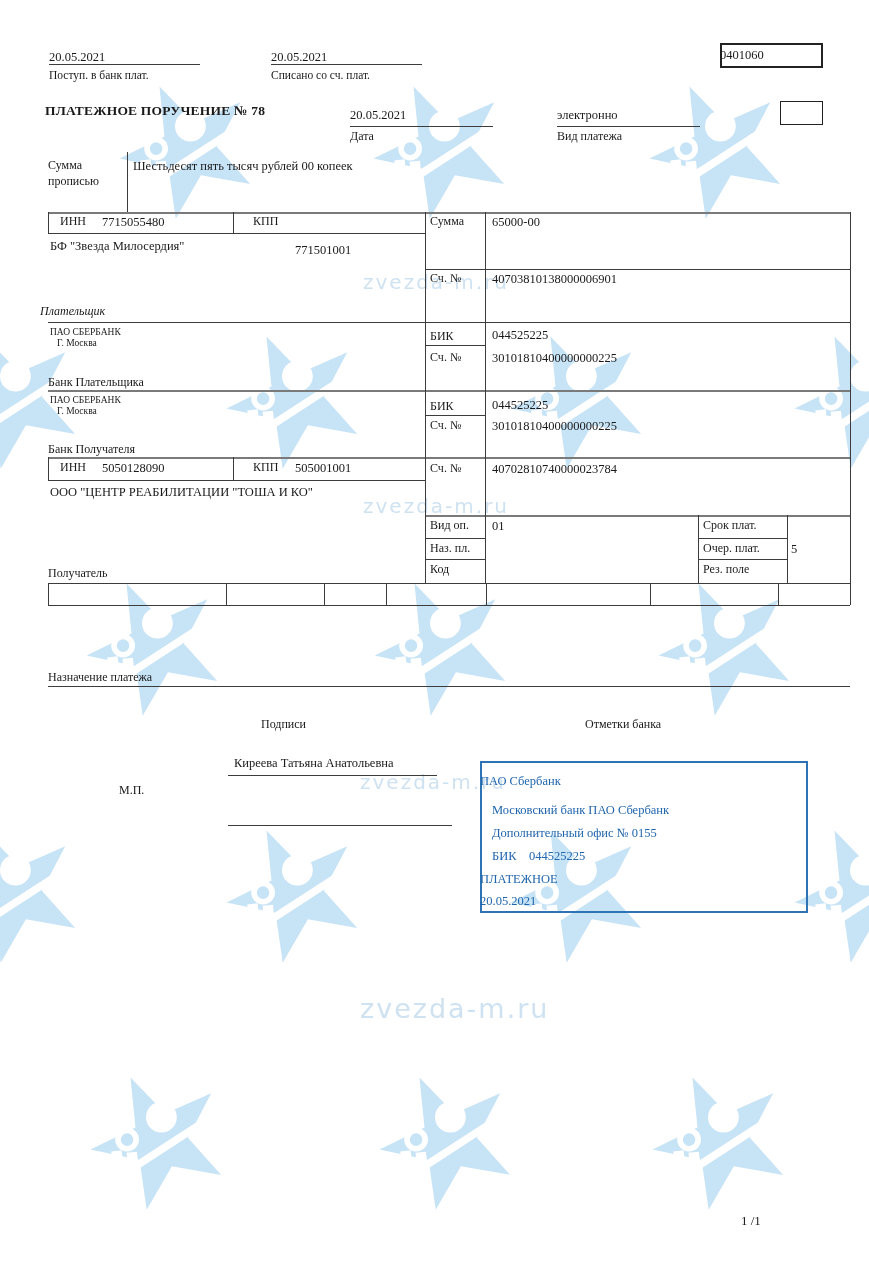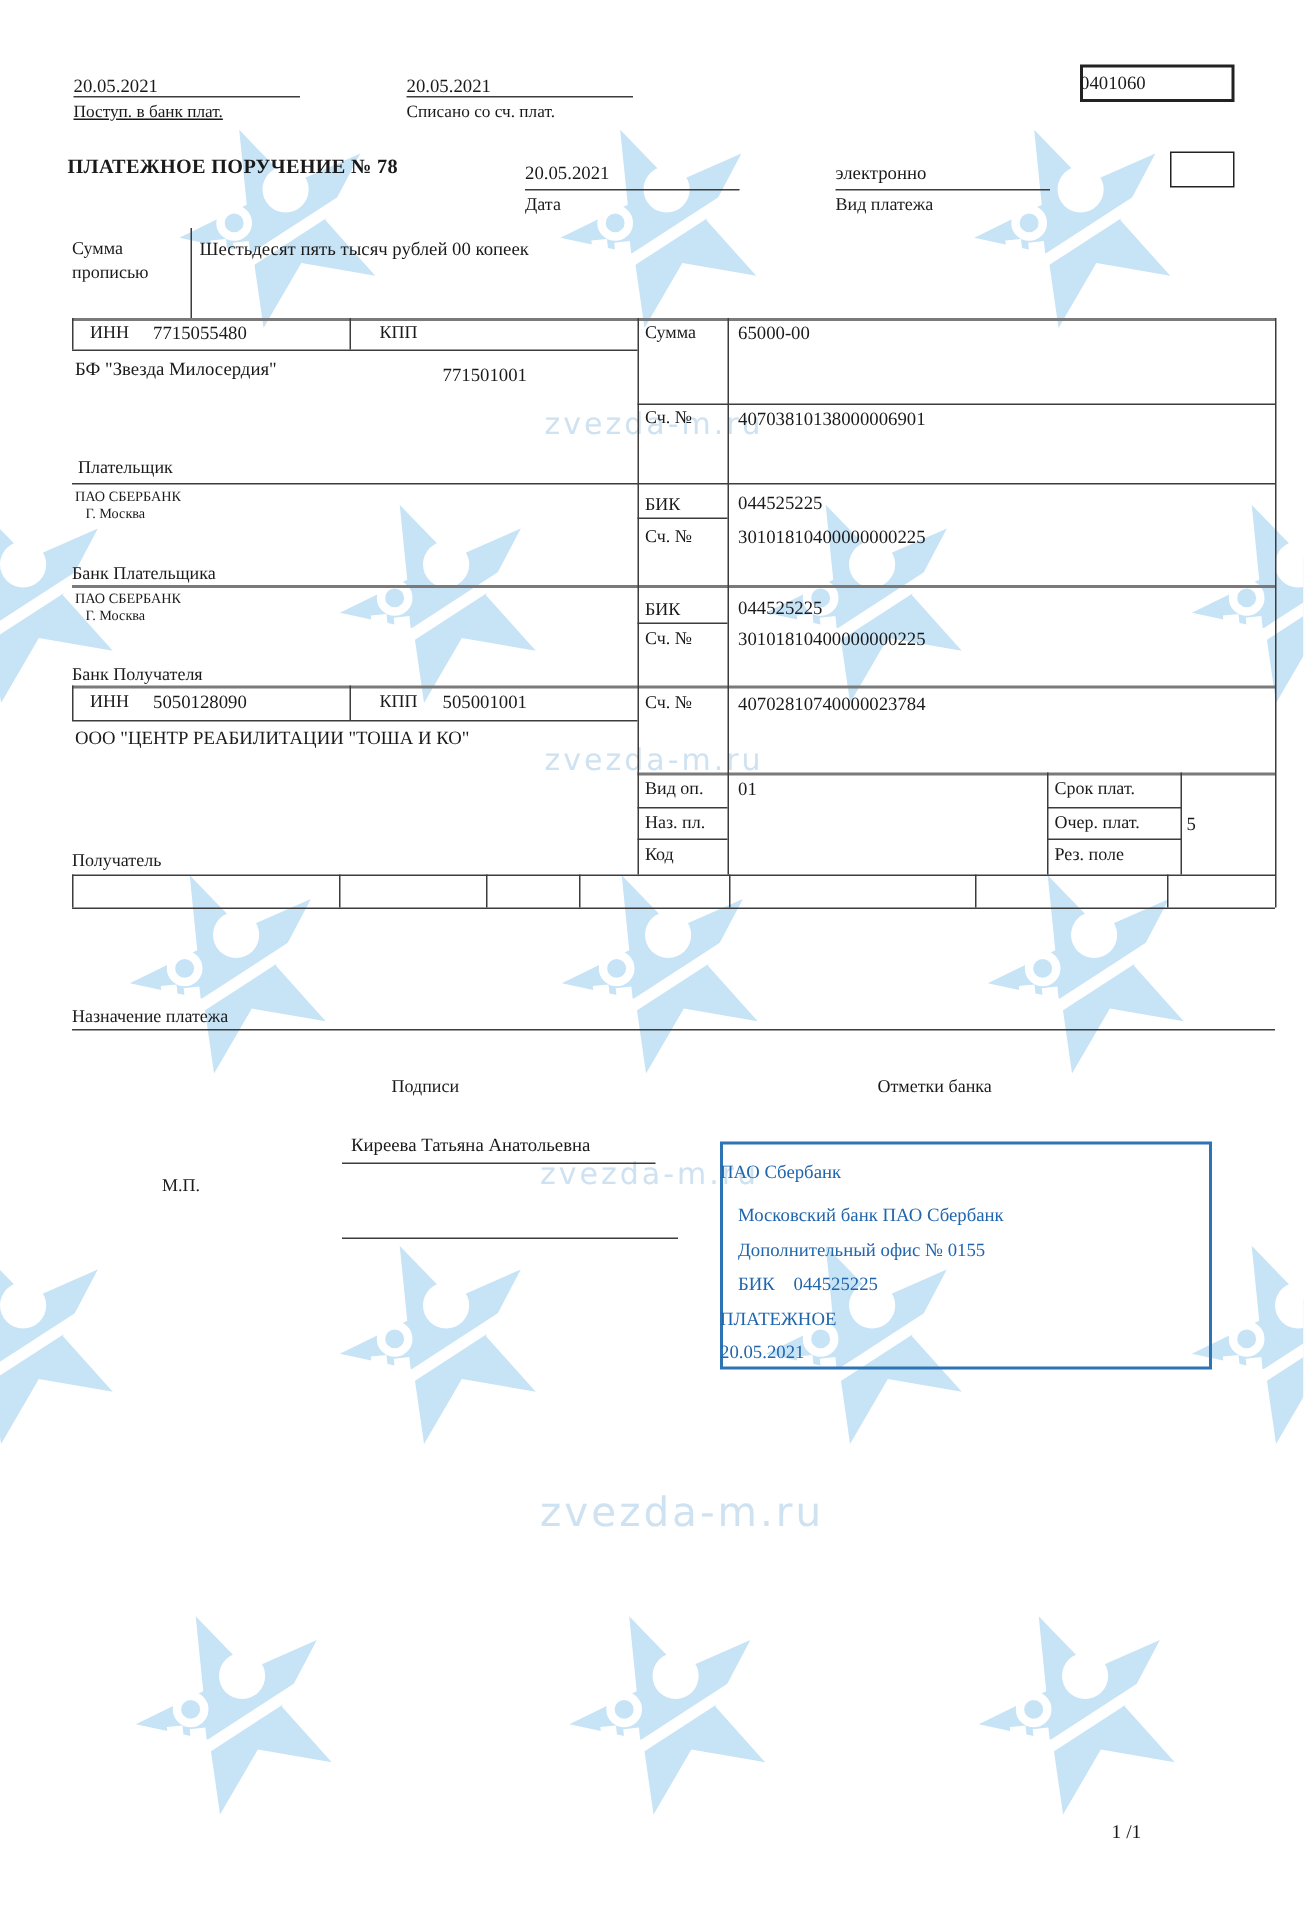--- a/index.html
+++ b/index.html
@@ -173,21 +173,21 @@
           <circle cx="26.5" cy="49" r="6.5" fill="none" stroke="#fff" stroke-width="4"></circle>
           <rect x="16.5" y="57" width="7.5" height="28" fill="#fff" transform="rotate(-6 20 70)"></rect>
           <rect x="27.5" y="58" width="7.5" height="29" fill="#fff" transform="rotate(-6 31 72)"></rect>
         </svg></div>
     </div>
 
   <div class="layer-ui">
 
     <div class="txt ctr" style="left:49px;top:50px;width:151px;">20.05.2021</div>
     <i class="hl" style="left:49px;top:64px;width:151px;"></i>
-    <div class="lab hdr-small ctr" style="left:49px;top:69px;width:151px;text-decoration:underline;">Поступ. в банк плат.</div>
+    <div class="lab hdr-small ctr" style="left:49px;top:69px;width:151px;">Поступ. в банк плат.</div>
 
     <div class="txt ctr" style="left:271px;top:50px;width:151px;">20.05.2021</div>
     <i class="hl" style="left:271px;top:64px;width:151px;"></i>
     <div class="lab hdr-small ctr" style="left:271px;top:69px;width:151px;">Списано со сч. плат.</div>
 
     <div class="box code-box" style="left:720px;top:43px;width:103px;height:25px;"></div>
     <div class="txt ctr" style="left:720px;top:48px;width:103px;">0401060</div>
 
     <div class="abs title" style="left:45px;top:103px;">ПЛАТЕЖНОЕ ПОРУЧЕНИЕ № 78</div>
 
@@ -239,21 +239,21 @@
     <i class="vl" style="left:386px;top:583px;height:22px;"></i>
     <i class="vl" style="left:486px;top:583px;height:22px;"></i>
     <i class="vl" style="left:650px;top:583px;height:22px;"></i>
     <i class="vl" style="left:778px;top:583px;height:22px;"></i>
 
     <div class="lab" style="left:60px;top:215px;">ИНН</div>
     <div class="txt" style="left:102px;top:215px;">7715055480</div>
     <div class="lab" style="left:253px;top:215px;">КПП</div>
     <div class="txt" style="left:295px;top:215px;margin-top:28px;">771501001</div>
     <div class="txt" style="left:50px;top:239px;">БФ "Звезда Милосердия"</div>
-    <div class="lab" style="left:52px;top:305px;">Плательщик</div>
+    <div class="lab" style="left:40px;top:305px;font-style:italic;">Плательщик</div>
 
     <div class="lab" style="left:430px;top:215px;">Сумма</div>
     <div class="txt" style="left:492px;top:215px;">65000-00</div>
     <div class="lab" style="left:430px;top:272px;">Сч. №</div>
     <div class="txt" style="left:492px;top:272px;">40703810138000006901</div>
 
     <div class="lab small" style="left:50px;top:327px;">ПАО СБЕРБАНК</div>
     <div class="lab small" style="left:57px;top:338px;">Г. Москва</div>
     <div class="lab" style="left:430px;top:330px;">БИК</div>
     <div class="txt" style="left:492px;top:328px;">044525225</div>
@@ -289,21 +289,21 @@
     <div class="txt" style="left:791px;top:542px;">5</div>
     <div class="lab" style="left:703px;top:563px;">Рез. поле</div>
 
     <div class="lab" style="left:48px;top:671px;">Назначение платежа</div>
 
     <div class="lab ctr" style="left:261px;top:718px;width:150px;">Подписи</div>
     <div class="lab ctr" style="left:585px;top:718px;width:150px;">Отметки банка</div>
 
     <div class="txt" style="left:234px;top:756px;">Киреева Татьяна Анатольевна</div>
     <i class="hl" style="left:228px;top:775px;width:209px;"></i>
-    <div class="lab" style="left:108px;top:784px;">М.П.</div>
+    <div class="lab" style="left:119px;top:784px;">М.П.</div>
     <i class="hl" style="left:228px;top:825px;width:224px;"></i>
 
     <div class="box stamp-box" style="left:480px;top:761px;width:328px;height:152px;"></div>
     <div class="stamp-text ctr" style="left:480px;top:774px;width:328px;">ПАО Сбербанк</div>
     <div class="stamp-text" style="left:492px;top:803px;">Московский банк ПАО Сбербанк</div>
     <div class="stamp-text" style="left:492px;top:826px;">Дополнительный офис № 0155</div>
     <div class="stamp-text" style="left:492px;top:849px;">БИК</div>
     <div class="stamp-text" style="left:529px;top:849px;">044525225</div>
     <div class="stamp-text ctr" style="left:480px;top:872px;width:328px;">ПЛАТЕЖНОЕ</div>
     <div class="stamp-text ctr" style="left:480px;top:894px;width:328px;">20.05.2021</div>

